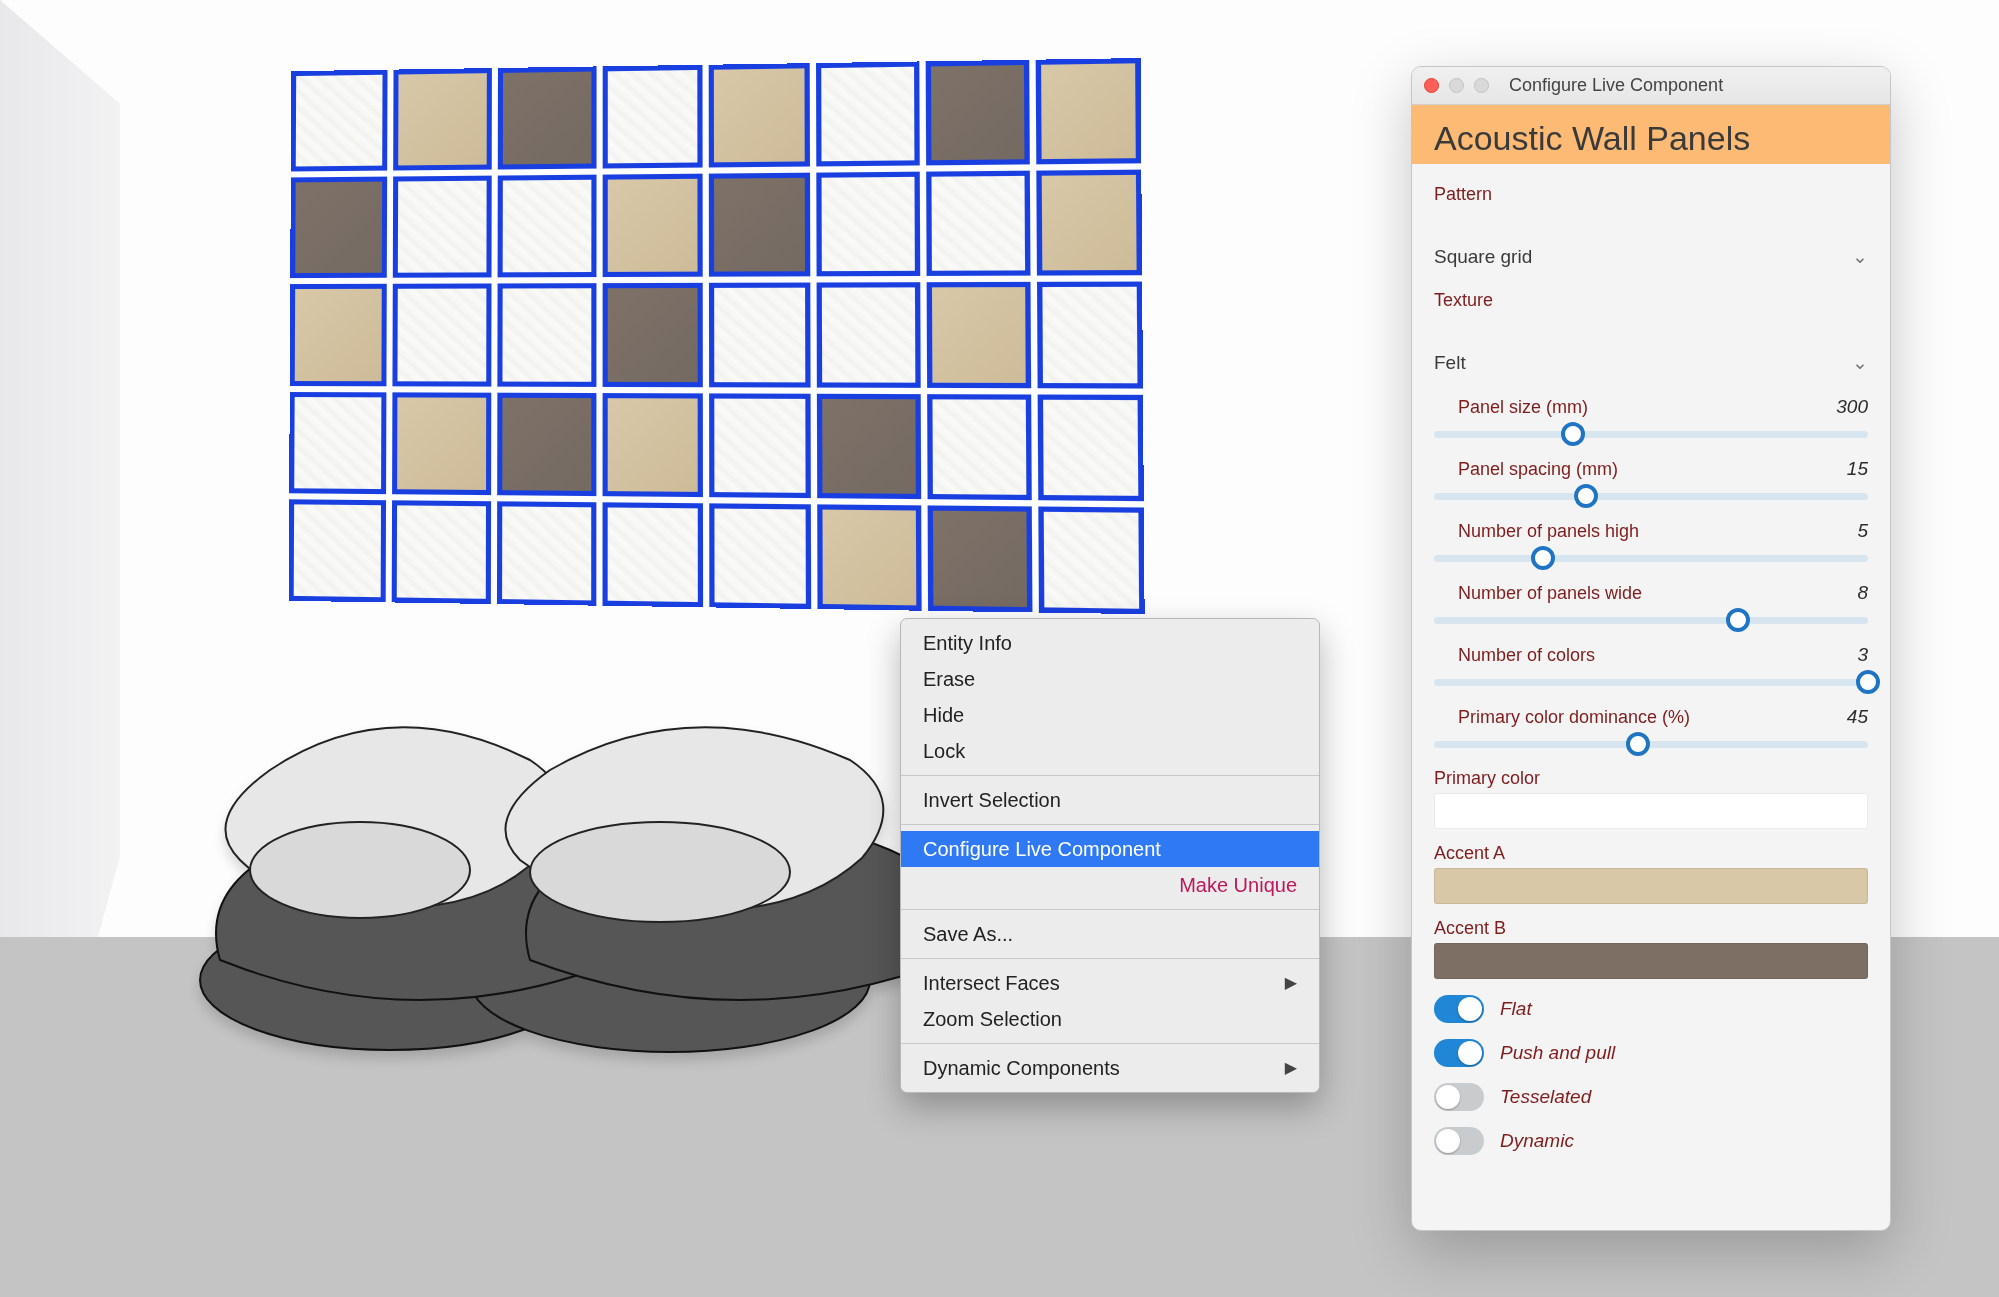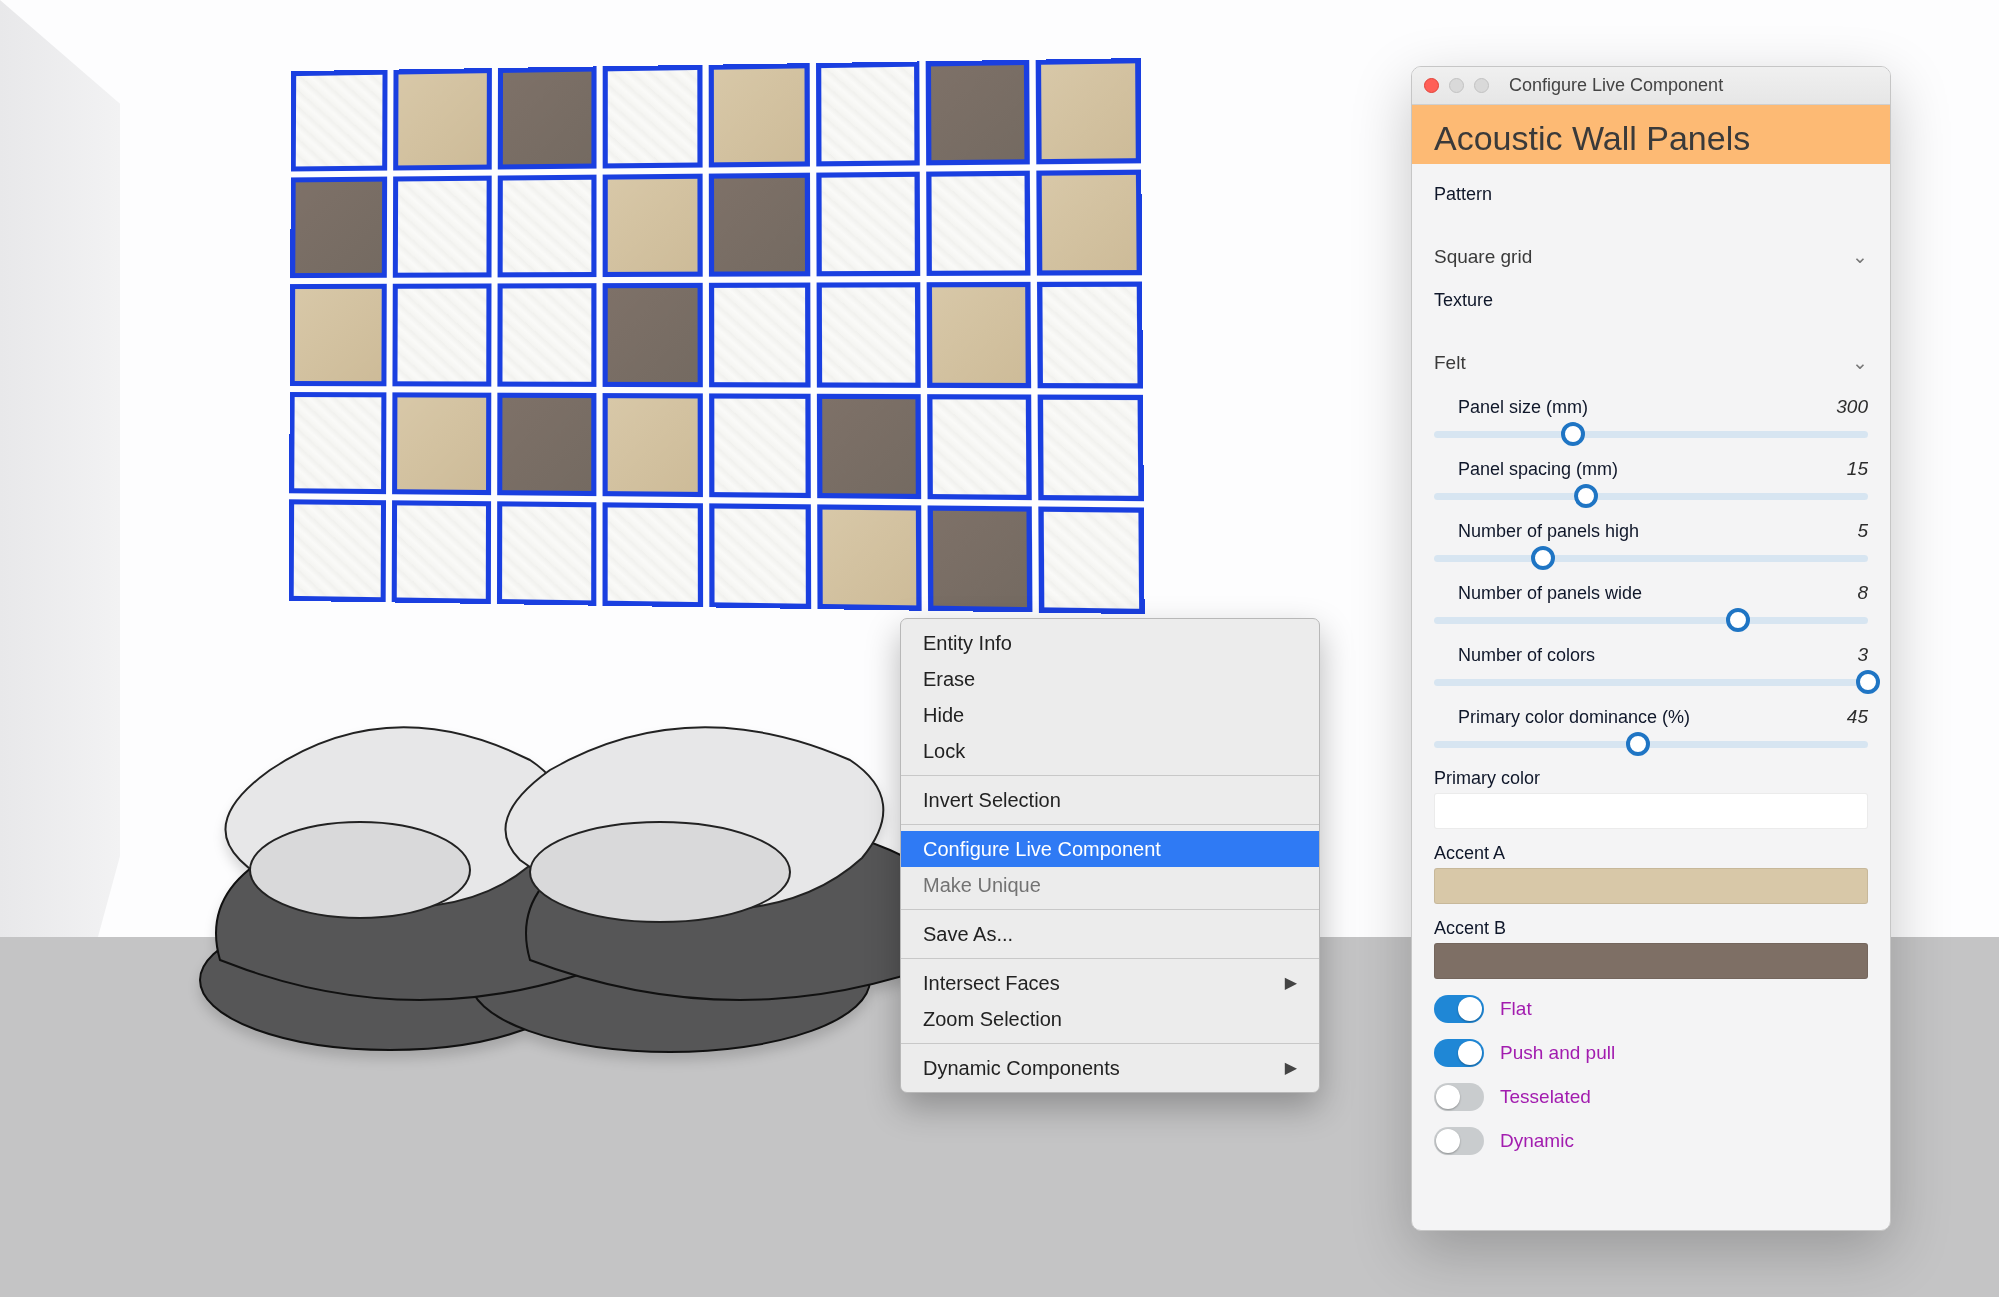--- a/index.html
+++ b/index.html
@@ -28,42 +28,42 @@
 .c1 { background: linear-gradient(135deg,#d8c8a8,#cdbb98); } 
 .c2 { background: linear-gradient(135deg,#7e7168,#746a61); } 
 
 
 .context-menu { position:absolute; left:900px; top:618px; width:420px;
   background:#ececec; border:1px solid #b8b8b8; border-radius:7px;
   box-shadow:0 14px 34px rgba(0,0,0,.28); padding:6px 0; font-size:20px; color:#222;
 }
 .cm-item { padding:4px 22px; line-height:28px; display:flex; align-items:center; justify-content:space-between; }
 .cm-item.highlight { background:#2f7af4; color:#fff; }
-.cm-item.disabled { color:#737373; }
+.cm-item.disabled { color:#be185d;justify-content:flex-end; }
 .cm-sep { height:1px; background:#c8c8c8; margin:6px 0; }
 .cm-item .arrow { font-size:16px; color:#444; }
 
 
 .side-panel { position:absolute; right:108px; top:66px; width:480px; bottom:66px;
   background:#f4f4f5; border:1px solid #c6c6c6; border-radius:10px;
   box-shadow:0 20px 60px rgba(0,0,0,.22); overflow:hidden; display:flex; flex-direction:column;
 }
 .titlebar { height:38px; background:linear-gradient(#f0f0f0,#e6e6e6);
   border-bottom:1px solid #cfcfcf; display:flex; align-items:center; gap:10px; padding:0 12px;
   font-size:18px; color:#444;
 }
 .traffic { display:flex; gap:10px; margin-right:10px; align-items:center; }
 .tl { width:15px; height:15px; border-radius:50%; }
 .tl.red { background:#ff5f57; border:1px solid #e24238; }
 .tl.grey { background:#d9d9d9; border:1px solid #c2c2c2; }
 .panel-title { padding:14px 22px 6px; font-size:34px; color:#3a3a3a; background:#fdba74; }
 .panel-body { flex:1; overflow-y:auto; padding:6px 22px 20px; }
 
 .field { margin-top:14px; }
-.field .lbl { font-size:18px; color:#0f172a; }
+.field .lbl { font-size:18px; color:#7f1d1d; }
 .select-row { display:flex; align-items:center; justify-content:space-between;
   font-size:19px; color:#3a3a3a; padding:3px 0 8px; border-bottom:0; cursor:pointer;margin-top:37px; }
 .select-row .chev { color:#777; }
 
 .row-head { display:flex; align-items:baseline; justify-content:space-between;margin-left:24px; }
 .row-head .val { font-size:19px; color:#2d2d2d;font-style:italic; }
 
 .slider { position:relative; height:20px; margin-top:6px; }
 .track { position:absolute; left:0; right:0; top:7px; height:7px; border-radius:4px;
   background:#d7e5f1; }
@@ -74,21 +74,21 @@
 .swatch.white { background:#fff; }
 .swatch.tan { background:#d8c8a8; }
 .swatch.brown { background:#7e6f65; }
 
 .toggle-row { display:flex; align-items:center; gap:16px; margin-top:16px; }
 .toggle { width:50px; height:28px; border-radius:14px; position:relative; background:#c9ccce; cursor:pointer; }
 .toggle.on { background:#1f87d6; }
 .toggle .knob { position:absolute; top:2px; width:24px; height:24px; border-radius:50%; background:#fff;
   box-shadow:0 1px 2px rgba(0,0,0,.3); left:2px; transition:left .15s; }
 .toggle.on .knob { left:24px; }
-.toggle-row .tlabel { font-size:19px; color:#a21caf; }
+.toggle-row .tlabel { font-size:19px; color:#7f1d1d;font-style:italic; }
 </style>
 </head>
 <body>
 
 <div class="viewport">
   <div class="wall-left"></div>
   <div class="floor-main"></div>
 
   <div class="panel-wrap">
     <div class="panel-grid" id="panel-grid">

